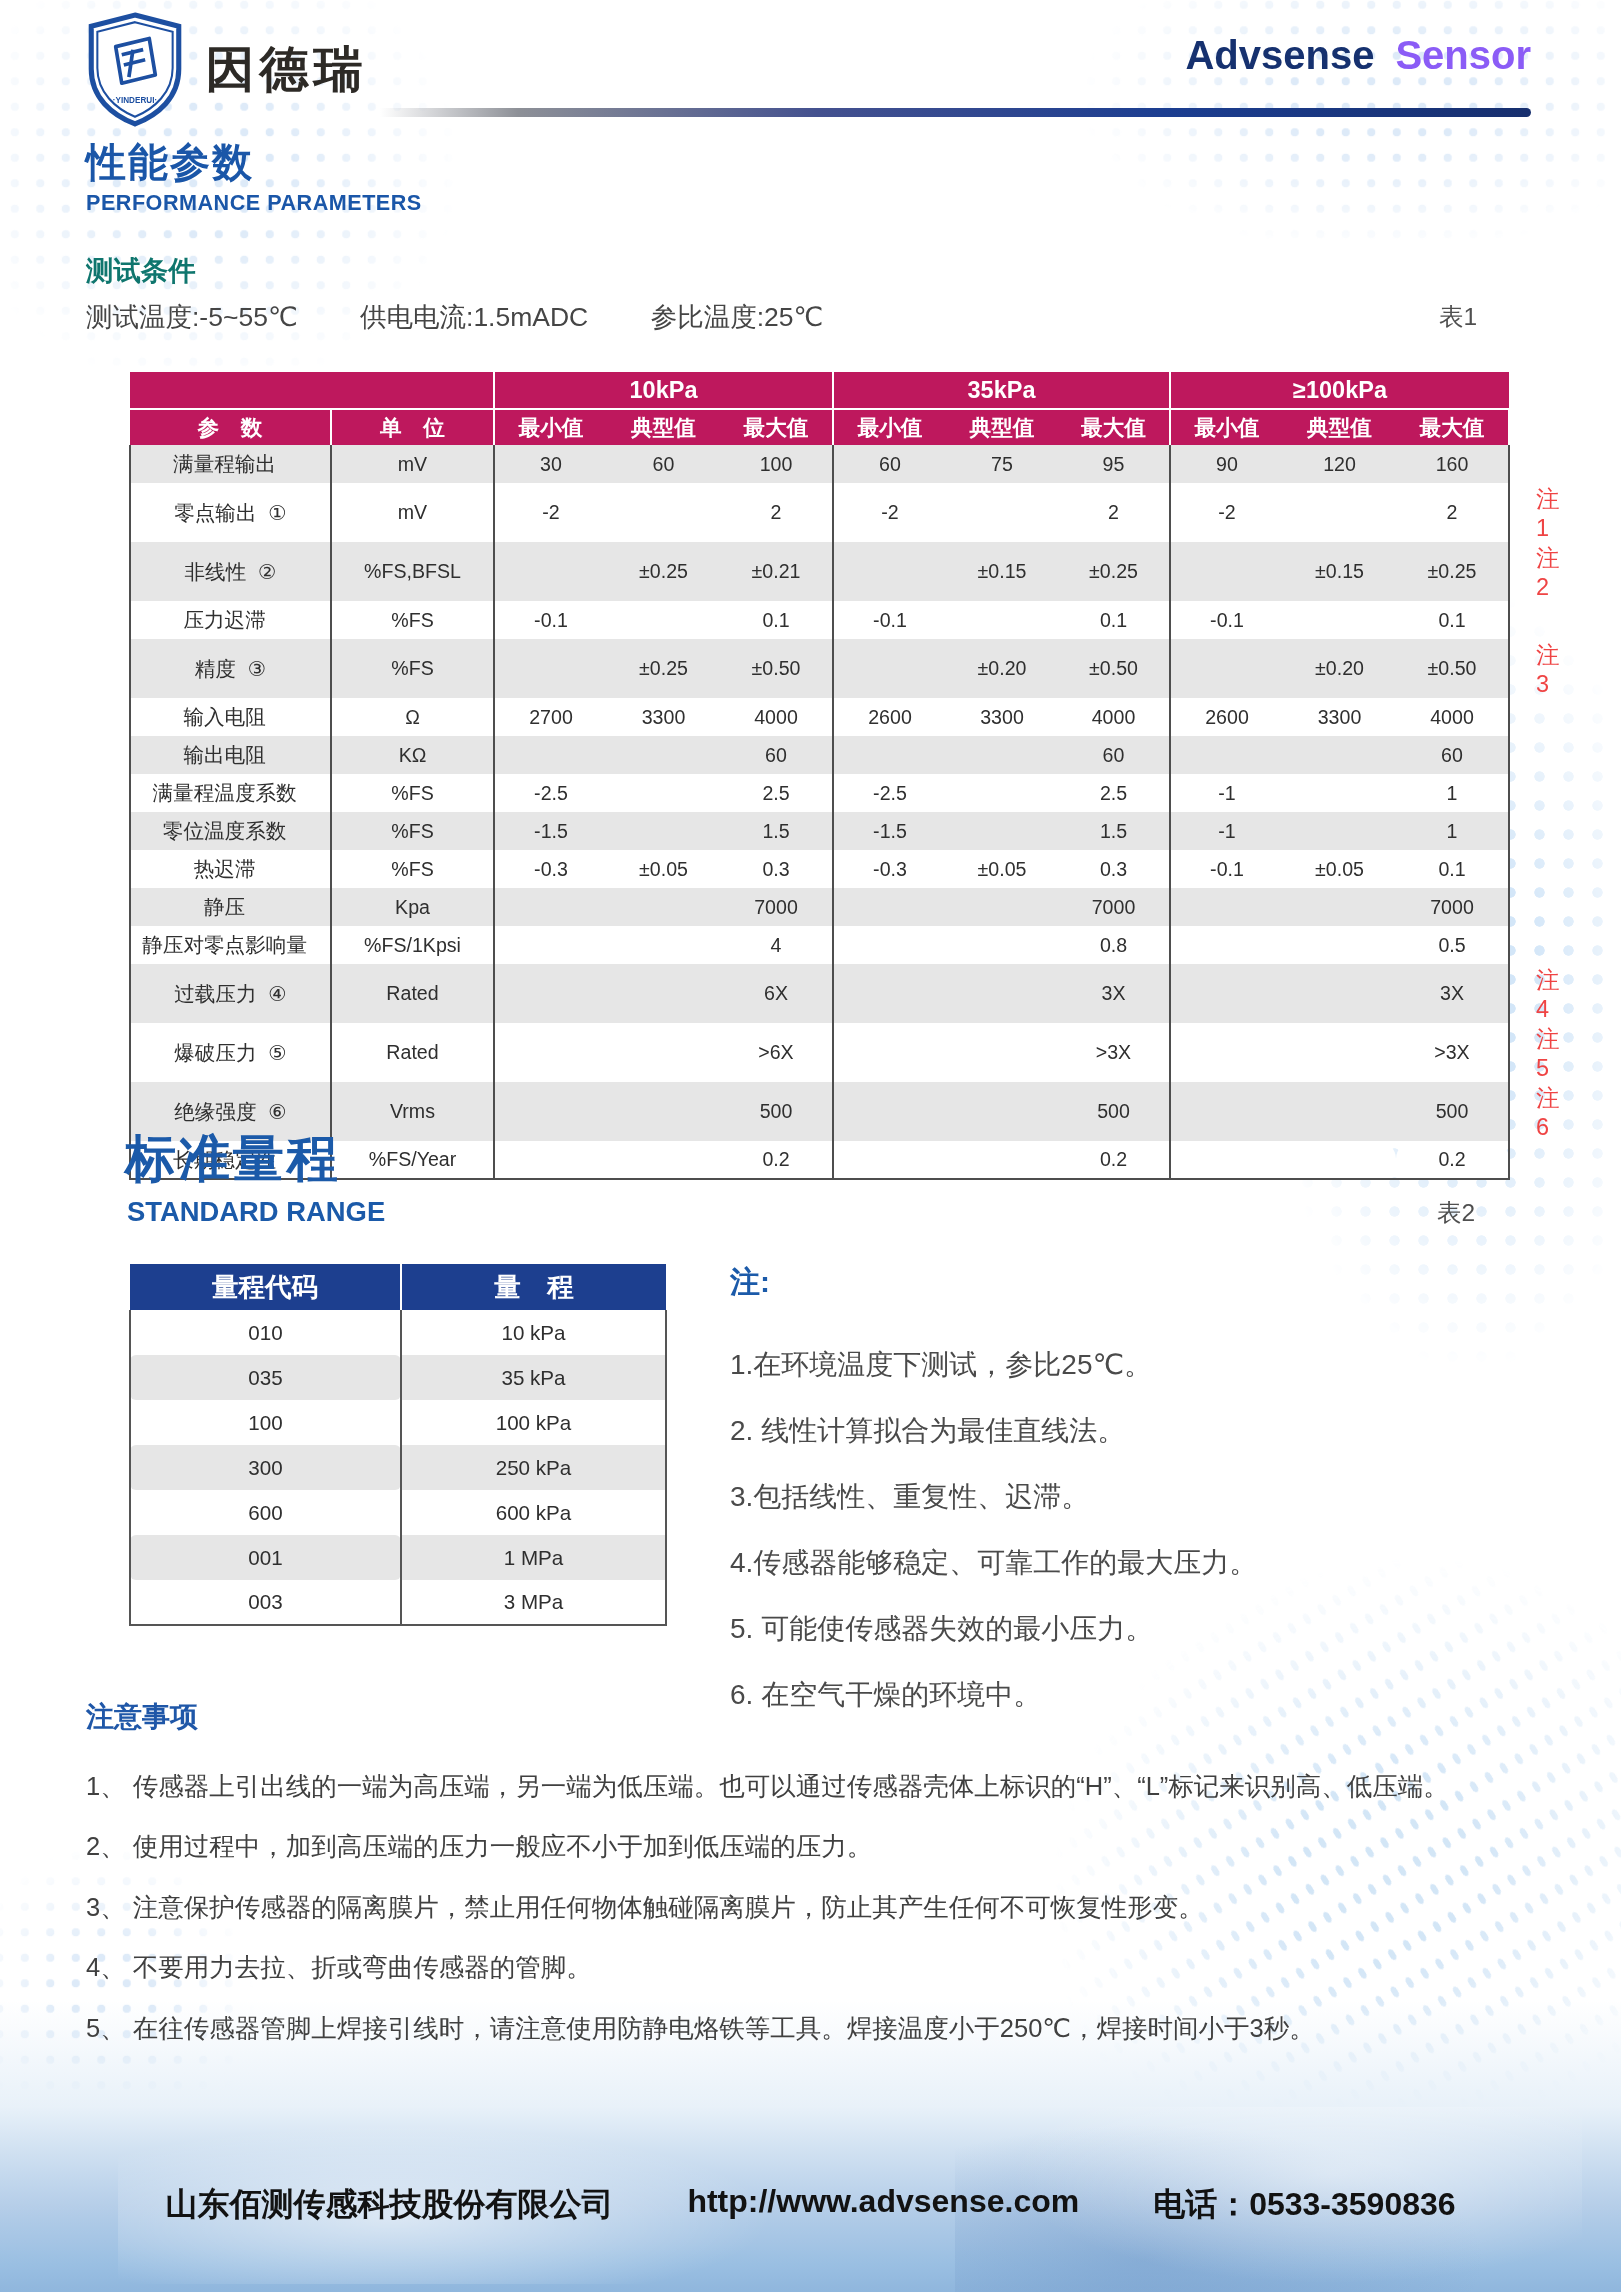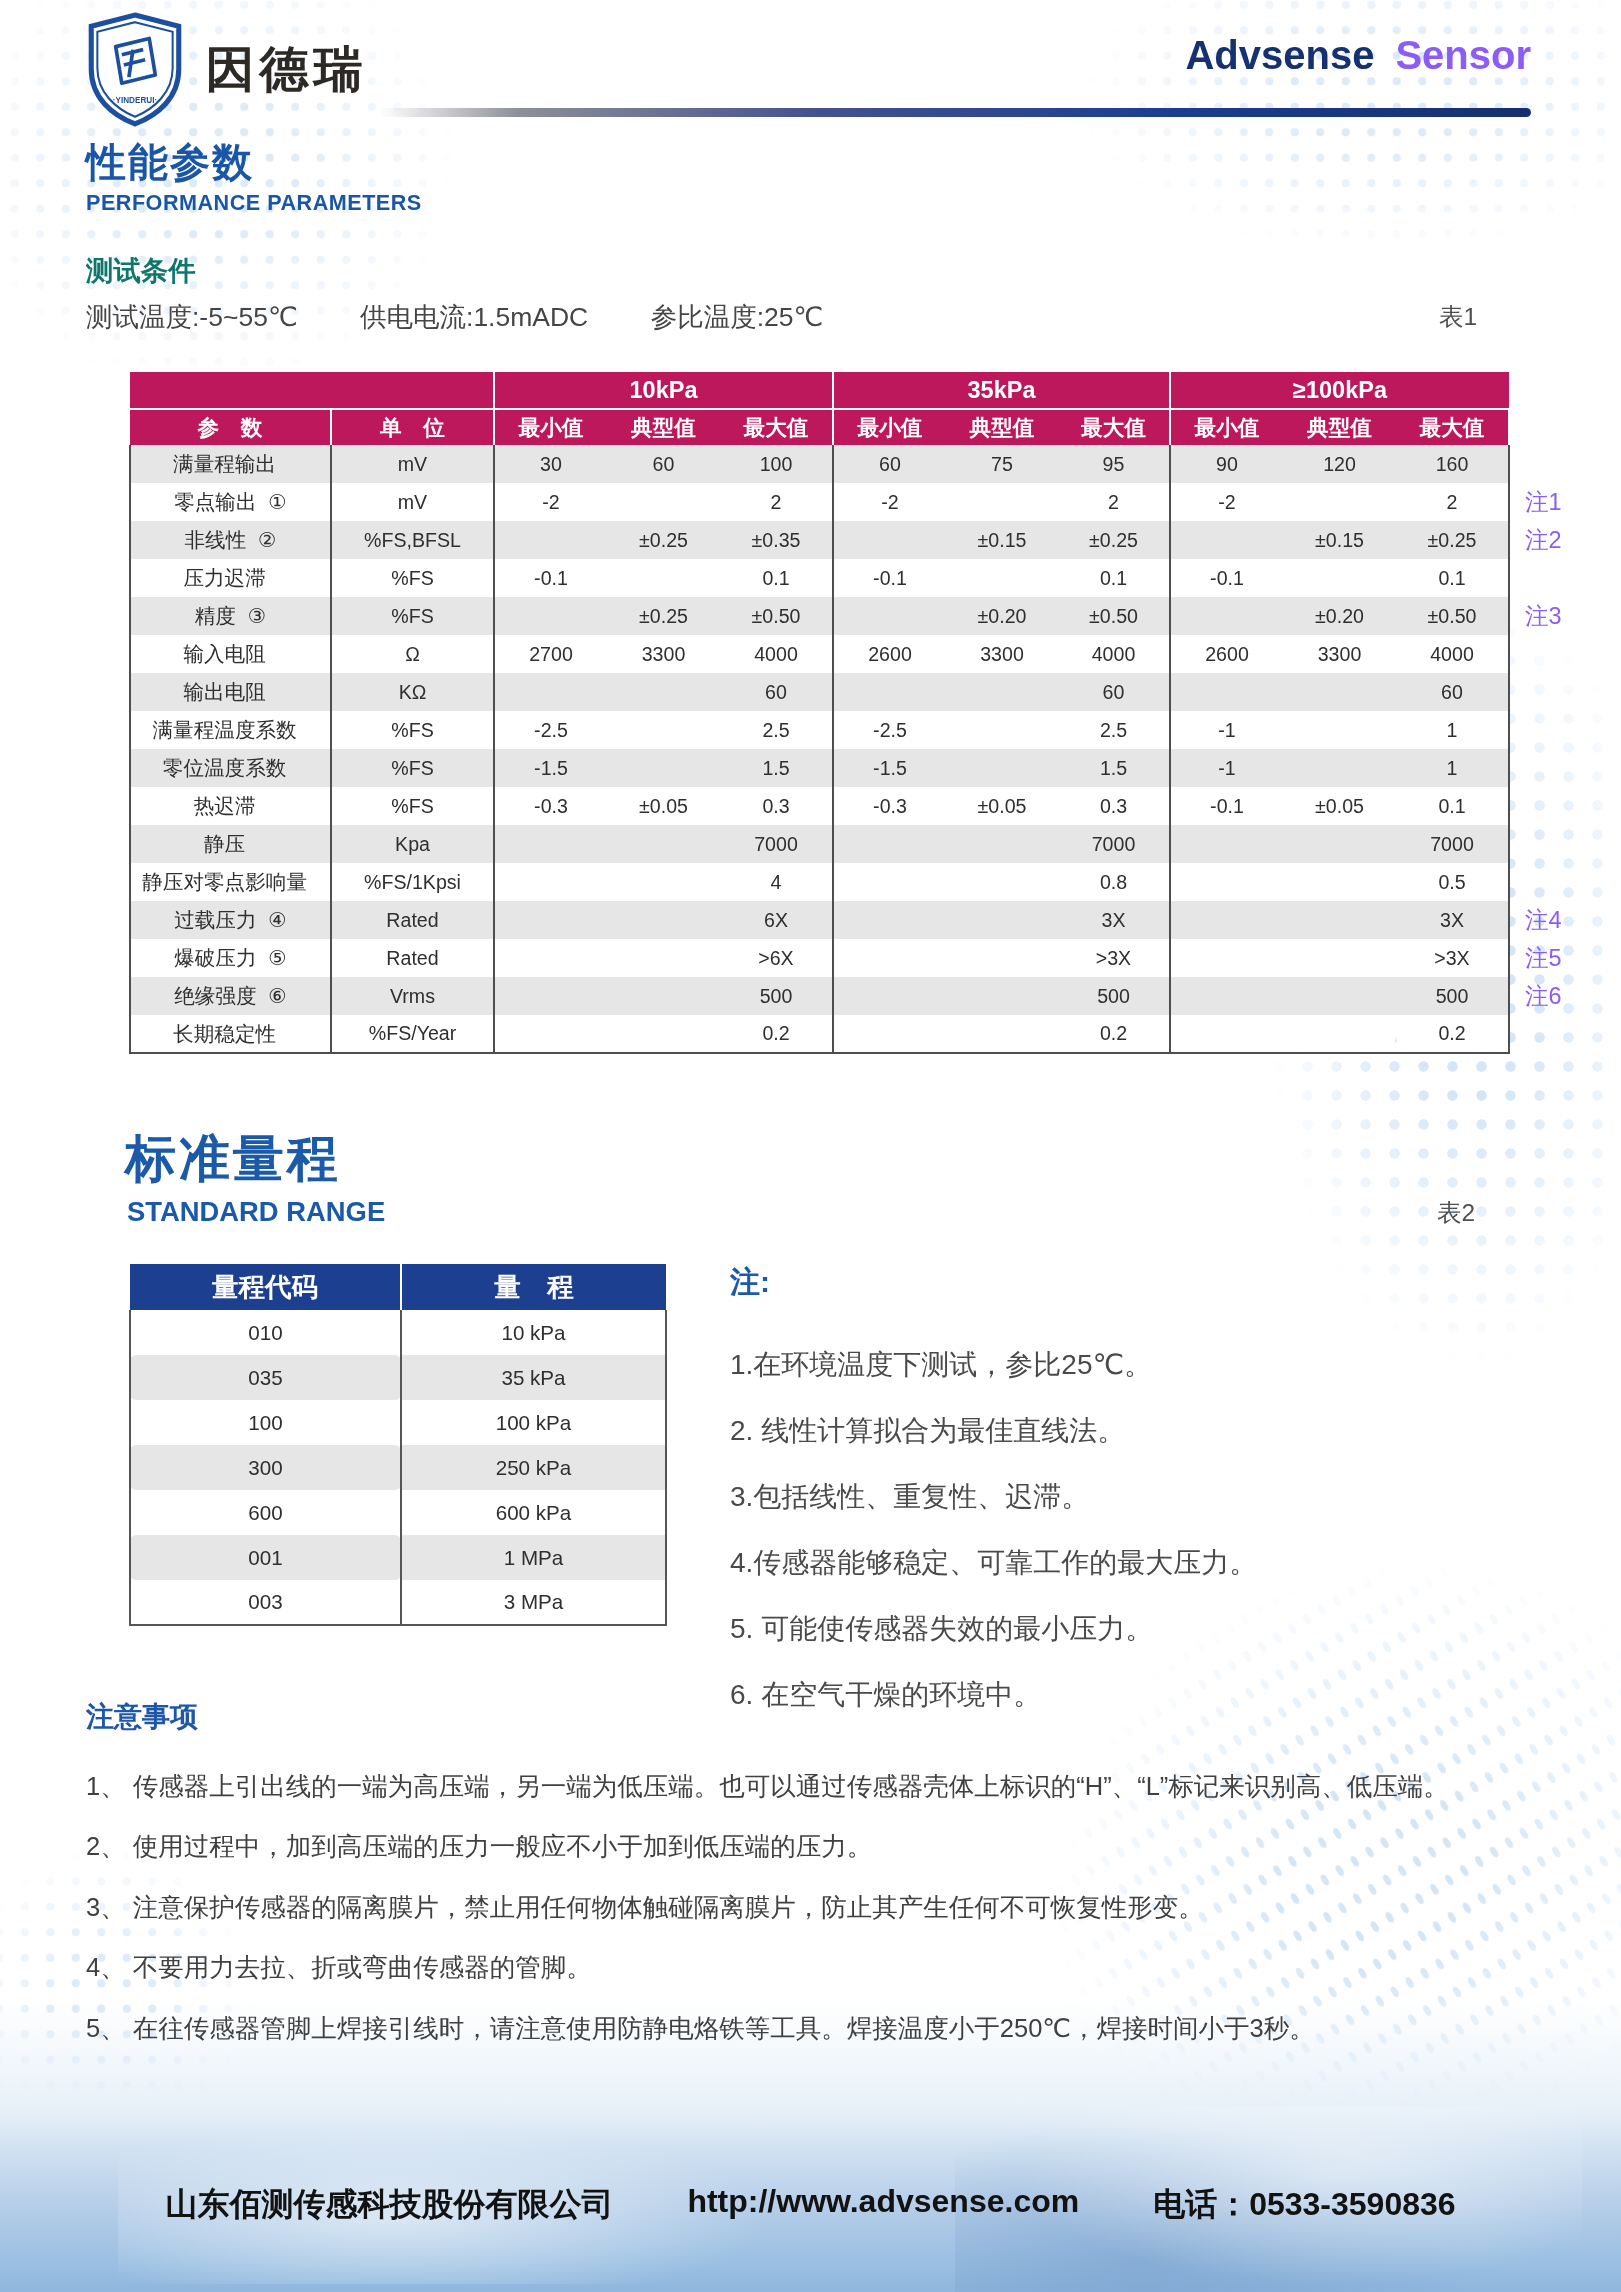--- a/index.html
+++ b/index.html
@@ -50,21 +50,21 @@
   .t1 .thB th { height:36px; font-size:21.6px; }
   .t1 thead th.c-sideh { background:transparent; }
   .t1 .thA .c-corner { border-right:2.9px solid #fff; border-bottom:2.9px solid #fff; }
   .t1 .thA .c-group  { border-bottom:2.9px solid #fff; }
   .t1 .thA .gsep     { border-right:2.9px solid #fff; }
   .t1 .thB .h-param, .t1 .thB .h-unit { border-right:2.9px solid #fff; }
   .t1 .thB .sub.gsep { border-right:2.9px solid #fff; }
   .t1 tbody td { height:38px; font-size:19.6px; color:#2f2f2f; background:#ffffff; }
   .t1 tbody tr:nth-of-type(odd) td:not(.c-side) { background:#e6e6e6; }
   .t1 tbody tr:nth-of-type(even) td:not(.c-side) { background:#ffffff; }
-  .t1 tbody td.c-side { background:transparent; text-align:left; padding-left:15px; font-size:23.5px; color:#8b5cf6; }
+  .t1 tbody td.c-side { background:transparent; text-align:left; padding-left:26px; font-size:23.5px; color:#ef4444; }
   .t1 tbody .c-param { border-left:2px solid #4e4e4e; border-right:2px solid #4e4e4e; font-size:20.6px; }
   .t1 tbody .c-unit  { border-right:2px solid #4e4e4e; }
   .t1 tbody .c-v.gsep { border-right:2px solid #4e4e4e; }
   .t1 tbody tr:last-of-type td:not(.c-side) { border-bottom:2px solid #4e4e4e;border-radius:18px; }
   .note-mark { margin-left:11.8px; }
 
   
   .range-title { position:absolute; left:125px; top:1125px; font-size:51px; font-weight:900; color:#1b5aa9; z-index:2; letter-spacing:2.9px;}
   .range-sub   { position:absolute; left:127px; top:1196px; font-size:27.4px; font-weight:bold; color:#1b5aa9; z-index:2;}
   .tbl-label2  { position:absolute; left:1437px; top:1196px; font-size:24.5px; color:#4f4f4f; z-index:2;}
@@ -219,21 +219,21 @@
           <td class="c-side">注1</td>
         </tr>
 
         <tr class="t1-row">
           <td class="c-param">
             <span>非线性</span><span class="note-mark">②</span>
           </td>
           <td class="c-unit">%FS,BFSL</td>
           <td class="c-v"></td>
           <td class="c-v">±0.25</td>
-          <td class="c-v gsep">±0.35</td>
+          <td class="c-v gsep">±0.21</td>
           <td class="c-v"></td>
           <td class="c-v">±0.15</td>
           <td class="c-v gsep">±0.25</td>
           <td class="c-v"></td>
           <td class="c-v">±0.15</td>
           <td class="c-v gsep">±0.25</td>
           <td class="c-side">注2</td>
         </tr>
 
         <tr class="t1-row">

